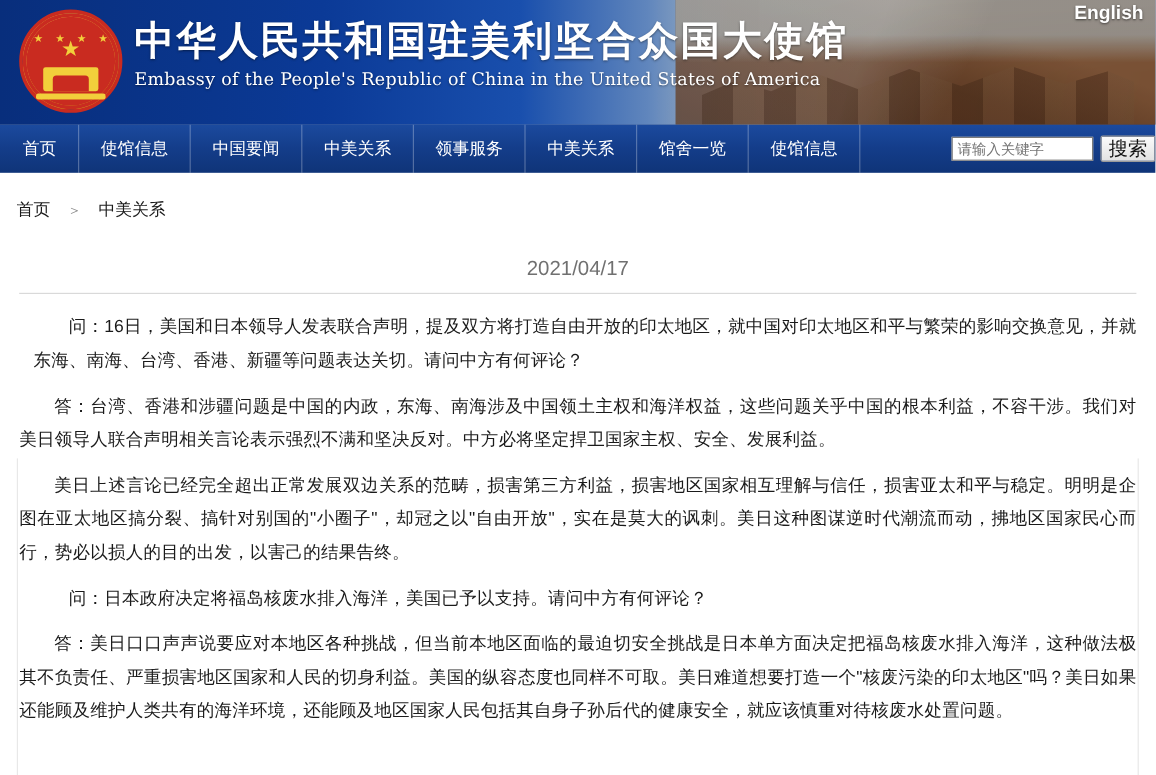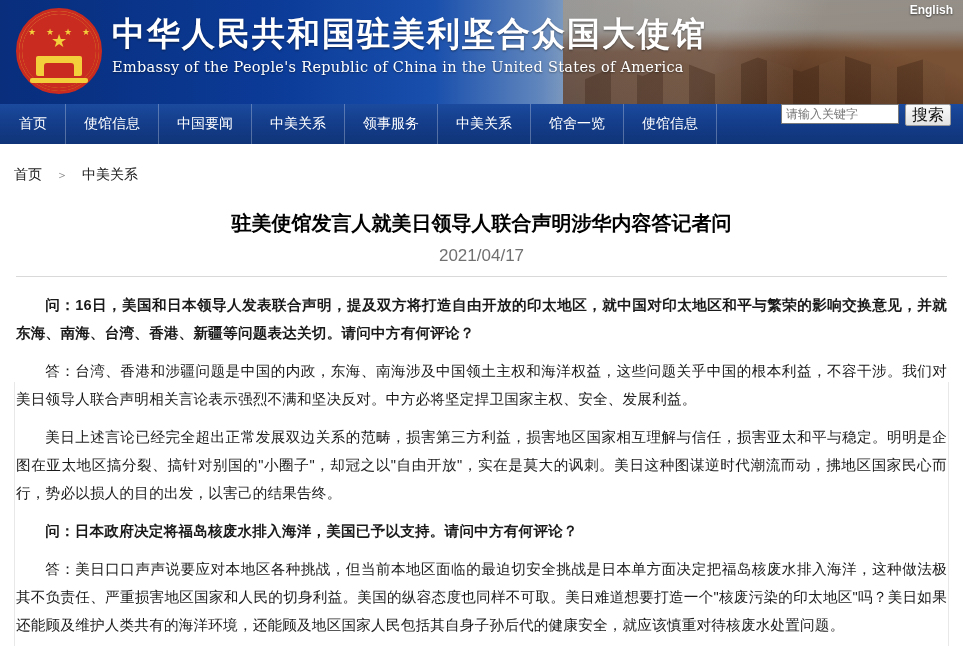--- a/index.html
+++ b/index.html
@@ -165,21 +165,21 @@
     font-size: 14.5px;
     line-height: 22px;
     letter-spacing: 0.3px;
     white-space: nowrap;
   }
   .lang-link {
     position: absolute;
     right: 10px;
     top: 3px;
     color: #ffffff;
-    font-size: 12px;
+    font-size: 16px;
     font-weight: bold;
     text-decoration: none;
     text-shadow: 0 1px 2px rgba(0,0,0,0.6);
   }
 
   
   .navbar {
     position: relative;
     width: 963px;
     height: 40px;
@@ -197,22 +197,22 @@
     padding: 0 18px;
     border-right: 1px solid rgba(255,255,255,0.28);
     white-space: nowrap;
     cursor: pointer;
     text-decoration: none;
   }
   .nav-item:first-child { border-left: 1px solid rgba(255,255,255,0.0); }
   .nav-spacer { flex: 1; }
   .search-area {
     display: flex;
-    align-items: flex-start;
-    padding-right: 12px;
+    align-items: center;
+    padding-right: 0;
     gap: 6px;
   }
   .search-input {
     width: 118px;
     height: 20px;
     font-size: 12px;
     padding: 1px 4px;
     border: 1px solid #7b7b7b;
     background: #ffffff;
     color: #777;
@@ -279,21 +279,22 @@
   .para {
     font-size: 14.6px;
     line-height: 28px;
     color: #1a1a1a;
     text-align: justify;
     text-indent: 2em;
     margin: 0 0 10px 0;
     letter-spacing: 0.2px;
   }
   .para.q {
-    font-weight: bold;
+    font-weight: normal;
+    margin-left: 12px;
   }
   .side-rule-left {
     position: absolute;
     left: 14px;
     top: 176px;
     width: 1px;
     height: 470px;
     background: #e8e8e8;
   }
   .side-rule-right {
@@ -358,21 +359,20 @@
     <span class="sep">＞</span>
     <a href="#">中美关系</a>
   </div>
 </div>
 
 <div class="body-wrap">
   <div class="side-rule-left"></div>
   <div class="side-rule-right"></div>
 
   <div class="article">
-    <div class="art-title">驻美使馆发言人就美日领导人联合声明涉华内容答记者问</div>
     <div class="art-date">2021/04/17</div>
     <div class="rule"></div>
 
     <p class="para q">问：16日，美国和日本领导人发表联合声明，提及双方将打造自由开放的印太地区，就中国对印太地区和平与繁荣的影响交换意见，并就东海、南海、台湾、香港、新疆等问题表达关切。请问中方有何评论？</p>
     <p class="para">答：台湾、香港和涉疆问题是中国的内政，东海、南海涉及中国领土主权和海洋权益，这些问题关乎中国的根本利益，不容干涉。我们对美日领导人联合声明相关言论表示强烈不满和坚决反对。中方必将坚定捍卫国家主权、安全、发展利益。</p>
     <p class="para">美日上述言论已经完全超出正常发展双边关系的范畴，损害第三方利益，损害地区国家相互理解与信任，损害亚太和平与稳定。明明是企图在亚太地区搞分裂、搞针对别国的"小圈子"，却冠之以"自由开放"，实在是莫大的讽刺。美日这种图谋逆时代潮流而动，拂地区国家民心而行，势必以损人的目的出发，以害己的结果告终。</p>
     <p class="para q">问：日本政府决定将福岛核废水排入海洋，美国已予以支持。请问中方有何评论？</p>
     <p class="para">答：美日口口声声说要应对本地区各种挑战，但当前本地区面临的最迫切安全挑战是日本单方面决定把福岛核废水排入海洋，这种做法极其不负责任、严重损害地区国家和人民的切身利益。美国的纵容态度也同样不可取。美日难道想要打造一个"核废污染的印太地区"吗？美日如果还能顾及维护人类共有的海洋环境，还能顾及地区国家人民包括其自身子孙后代的健康安全，就应该慎重对待核废水处置问题。</p>
   </div>
 </div>

